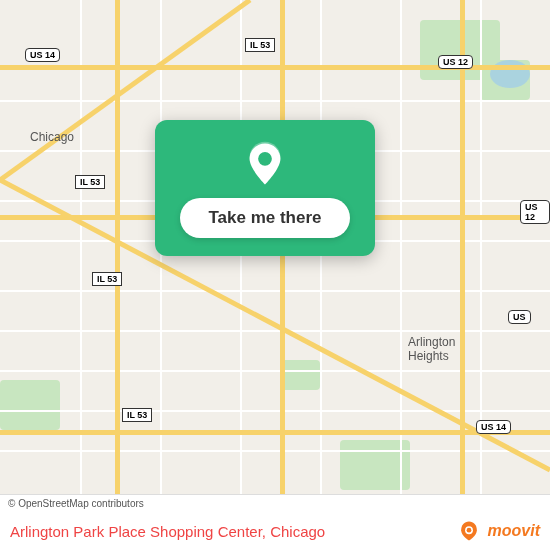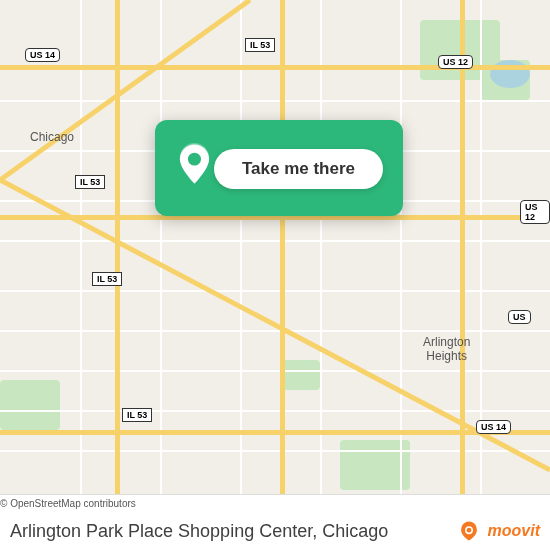--- a/index.html
+++ b/index.html
@@ -80,25 +80,25 @@
       pointer-events: none;
     }
     .route-badge.us { background: #fff; border-color: #333; }
     .route-badge.il { background: #fff; border-color: #333; border-radius: 0; }
 
     
     #popup-card {
       position: absolute;
       top: 120px;
       left: 155px;
-      width: 248px;
+      width: 220px;
       background: #2db87b;
       border-radius: 12px;
       display: flex;
-      flex-direction: row;
+      flex-direction: column;
       align-items: center;
       padding: 20px 20px 18px 20px;
       box-shadow: 0 4px 16px rgba(0,0,0,0.25);
       z-index: 10;
     }
 
     #popup-pin {
       width: 48px;
       height: 48px;
       margin-bottom: 10px;
@@ -124,35 +124,35 @@
       left: 0;
       width: 100%;
       background: white;
       border-top: 1px solid #ddd;
       z-index: 20;
     }
 
     #attribution {
       font-size: 10px;
       color: #555;
-      padding: 3px 0;
+      padding: 3px 8px;
       background: rgba(255,255,255,0.9);
     }
 
     #destination-row {
       display: flex;
       align-items: center;
       padding: 8px 10px;
       gap: 8px;
     }
 
     #destination-text {
-      font-size: 18px;
+      font-size: 15px;
       font-weight: 500;
-      color: #404040;
+      color: #ef4444;
       flex: 1;
     }
 
     #moovit-logo {
       display: flex;
       align-items: center;
       gap: 8px;
     }
 
     #moovit-pin {
@@ -206,21 +206,21 @@
     <div class="highway-v" style="left:115px;"></div>
     <div class="highway-v" style="left:280px;"></div>
     <div class="highway-v" style="left:460px;"></div>
 
     <svg style="position:absolute;top:0;left:0;width:100%;height:100%;pointer-events:none;">
       <line x1="0" y1="180" x2="550" y2="470" stroke="#f7d26b" stroke-width="5"></line>
       <line x1="0" y1="180" x2="250" y2="0" stroke="#f7d26b" stroke-width="5"></line>
     </svg>
 
     <div class="city-label" style="top:130px;left:30px;">Chicago</div>
-    <div class="city-label" style="top:335px;left:408px;text-align:center;margin-left:15px;">Arlington<br>Heights</div>
+    <div class="city-label" style="top:335px;left:408px;">Arlington<br>Heights</div>
 
     <div class="route-badge us" style="top:48px;left:25px;">US 14</div>
     <div class="route-badge il" style="top:38px;left:245px;">IL 53</div>
     <div class="route-badge us" style="top:55px;left:438px;">US 12</div>
     <div class="route-badge us" style="top:200px;left:520px;">US 12</div>
     <div class="route-badge il" style="top:175px;left:75px;">IL 53</div>
     <div class="route-badge il" style="top:272px;left:92px;">IL 53</div>
     <div class="route-badge il" style="top:408px;left:122px;">IL 53</div>
     <div class="route-badge us" style="top:420px;left:476px;">US 14</div>
     <div class="route-badge us" style="top:310px;left:508px;">US</div>

